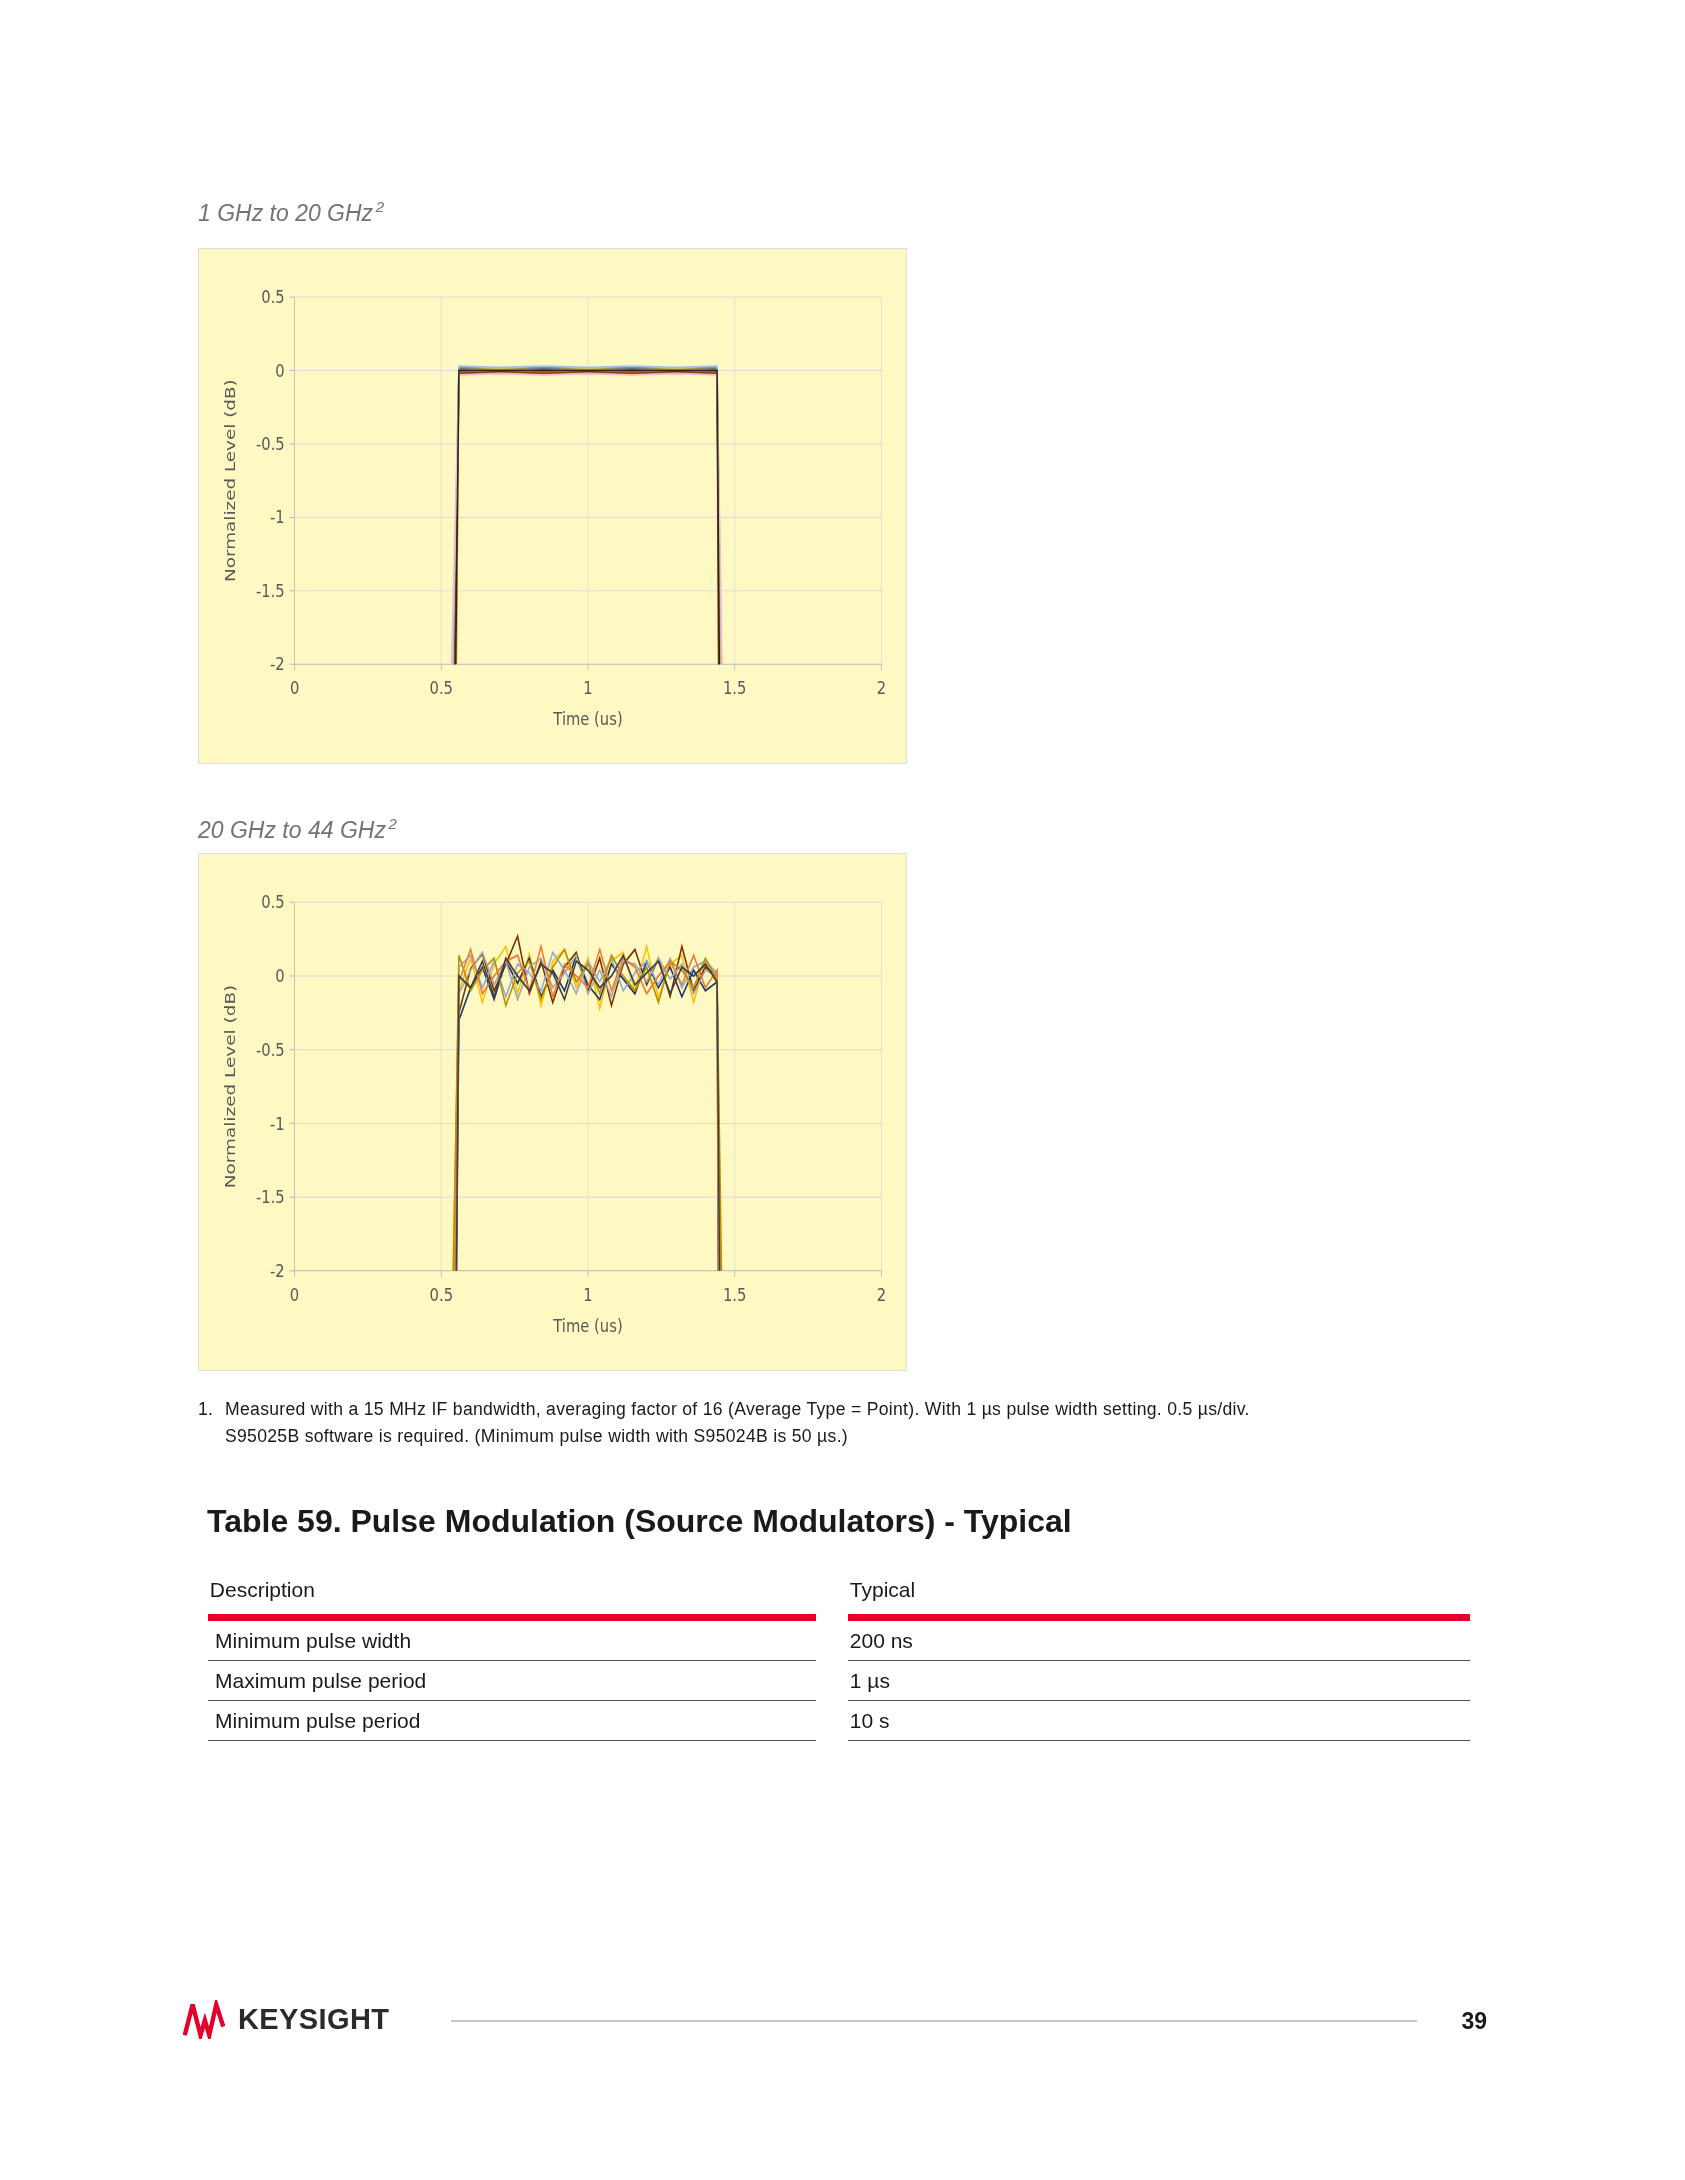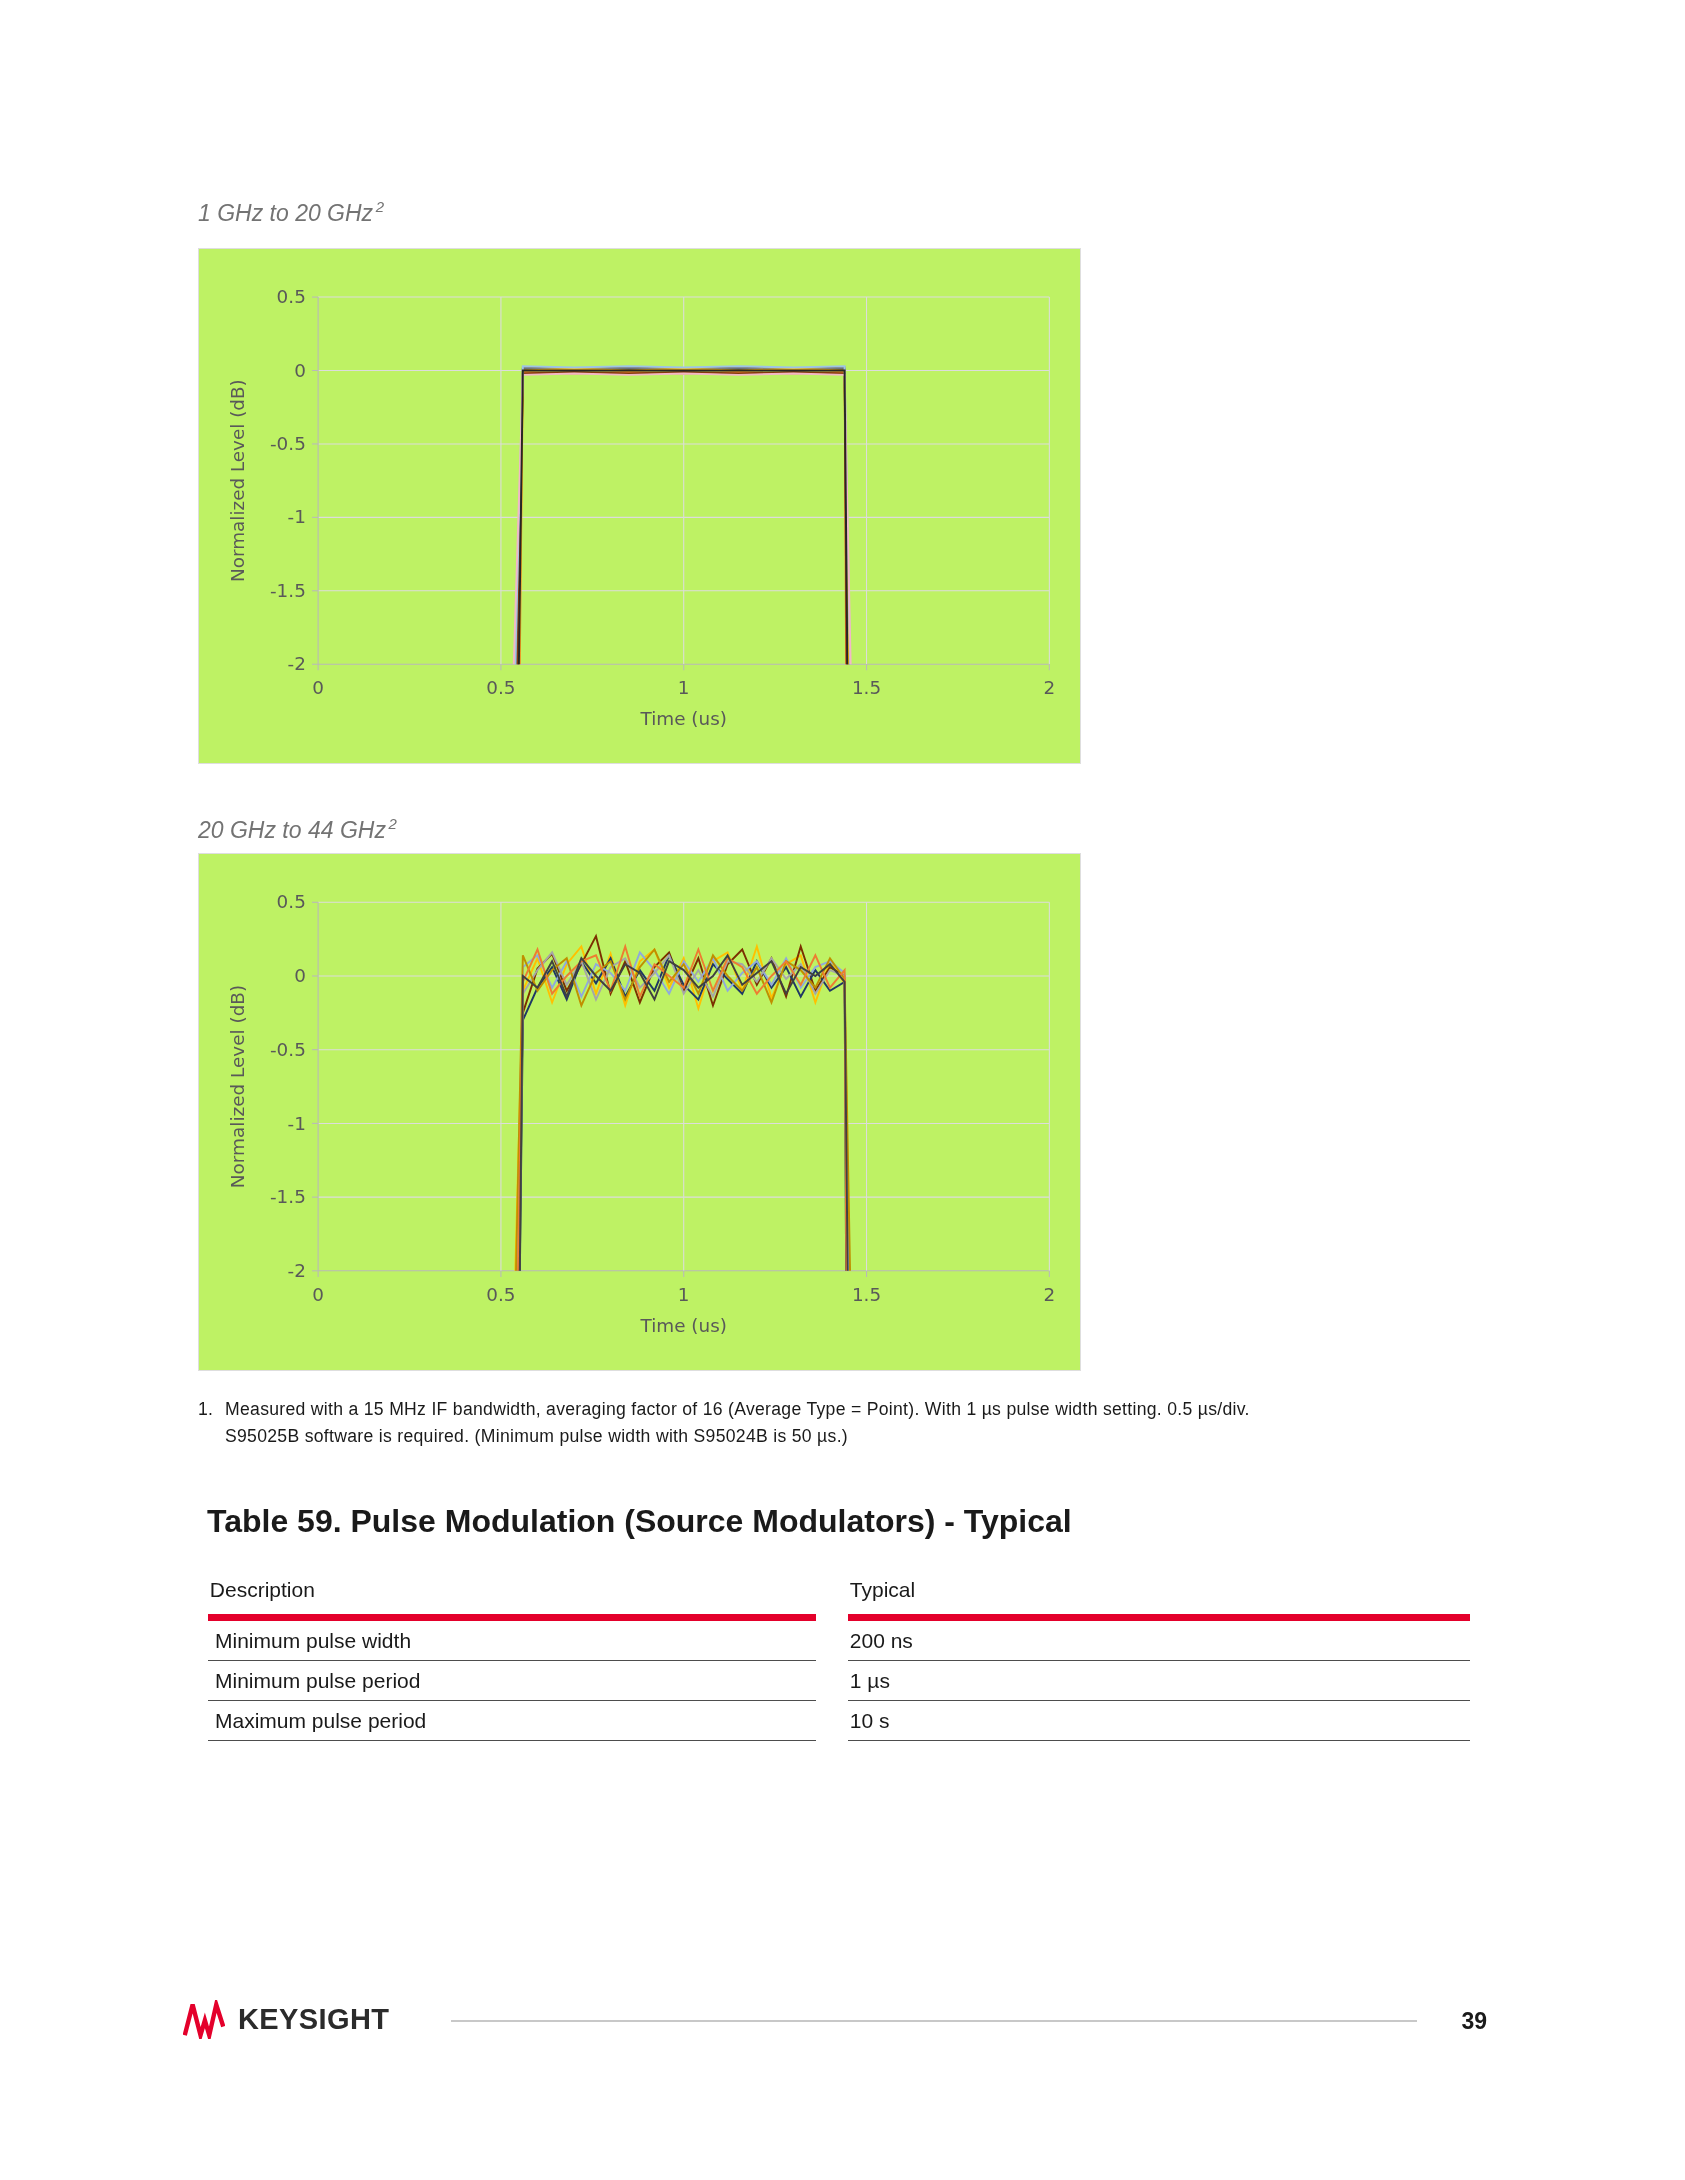--- a/index.html
+++ b/index.html
@@ -3,21 +3,21 @@
 <meta charset="utf-8">
 <style>
   * { margin:0; padding:0; box-sizing:border-box; }
   html,body { background:#ffffff; }
   body { font-family:"Liberation Sans", sans-serif; color:#1a1a1a; }
   .page { position:relative; width:1685px; height:2180px; background:#fff; overflow:hidden; }
 
   .chart-heading { position:absolute; left:198px; font-size:23px; font-weight:400; color:#737373;font-style:italic; }
   .chart-heading sup { font-size:15px; margin-left:2.6px; }
 
-  .chart-figure { position:absolute; left:198px; width:883px; background:#bef264; border:0.9px solid #dedede; }
+  .chart-figure { position:absolute; left:198px; width:709px; background:#fef9c3; border:0.9px solid #dedede; }
   .chart-svg { position:absolute; left:0; top:0; width:100%; height:100%; }
   .chart-svg text { font-family:"DejaVu Sans", sans-serif; }
 
   #fig1 { top:248px; height:516px; }
   #fig2 { top:853px; height:518px; }
   #h1 { top:198px; }
   #h2 { top:815px; }
 
   .footnote { position:absolute; left:198px; top:1396px; width:1299px; display:flex; font-size:17.6px; line-height:1.55; letter-spacing:0.3px; color:#1a1a1a; }
   .fn-num { width:27px; flex:0 0 27px; }
@@ -171,22 +171,22 @@
       <span>S95025B software is required. (Minimum pulse width with S95024B is 50 µs.)</span>
     </span>
   </div>
 
   <h2 class="table-title">Table 59. Pulse Modulation (Source Modulators) - Typical</h2>
 
   <div class="spec-table">
     <div class="t-col description">
       <div class="t-head">Description</div>
       <div class="t-cell">Minimum pulse width</div>
+      <div class="t-cell">Maximum pulse period</div>
       <div class="t-cell">Minimum pulse period</div>
-      <div class="t-cell">Maximum pulse period</div>
     </div>
     <div class="t-col typical">
       <div class="t-head">Typical</div>
       <div class="t-cell">200 ns</div>
       <div class="t-cell">1 µs</div>
       <div class="t-cell">10 s</div>
     </div>
   </div>
 
   <div class="footer-logo">

